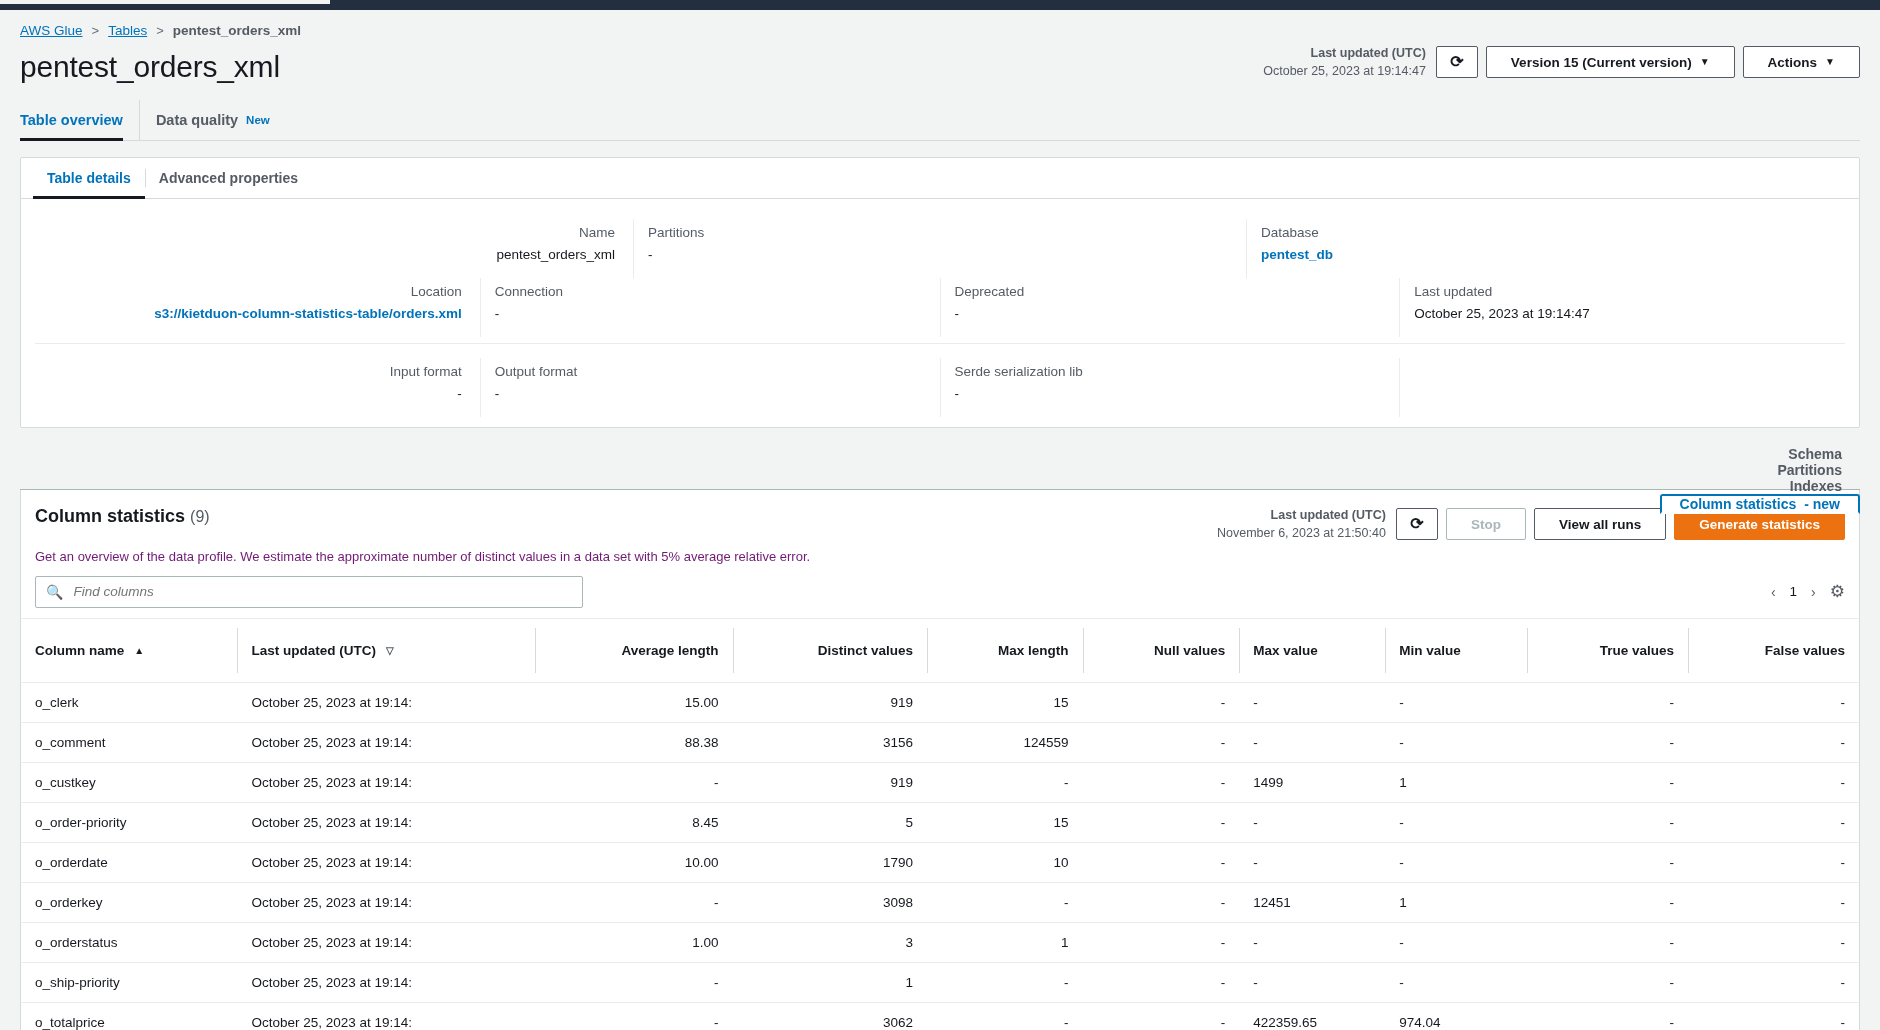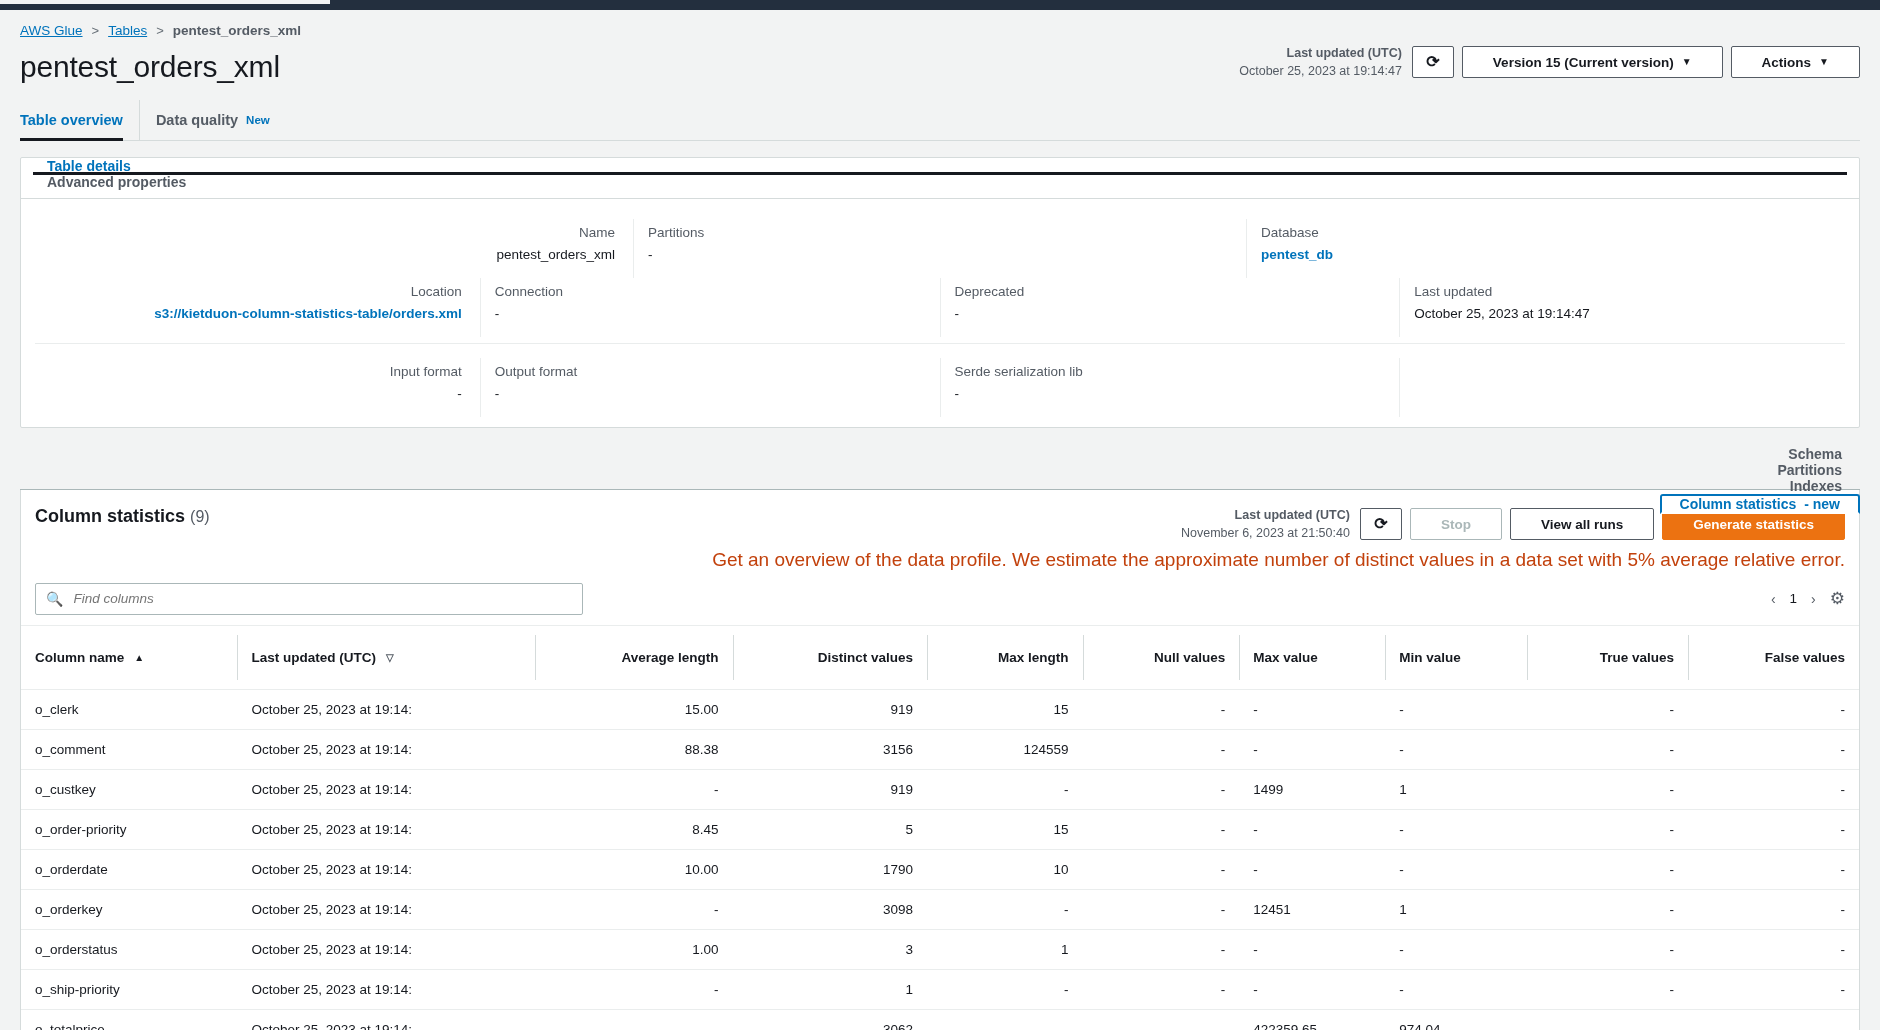--- a/index.html
+++ b/index.html
@@ -68,21 +68,21 @@
     margin-right: 2px;
   }
   .last-updated .lu-label { font-weight: bold; }
   .btn {
     background: #fff;
     border: 1px solid #545b64;
     border-radius: 2px;
     font-size: 13.5px;
     font-weight: bold;
     color: #16191f;
-    padding: 6px 30px;
+    padding: 6px 24px;
     height: 32px;
     display: inline-flex;
     align-items: center;
     justify-content: center;
     gap: 8px;
     cursor: pointer;
     white-space: nowrap;
     font-family: "Liberation Sans", sans-serif;
   }
   .btn.icon-only { padding: 6px 10px; width: 42px; }
@@ -129,21 +129,20 @@
     background: #fff;
     border: 1px solid #d5dbdb;
     border-radius: 2px;
     margin-top: 16px;
   }
   .tabs-inner {
     display: flex;
     border-bottom: 1px solid #d5dbdb;
     padding: 0 12px;
     height: 41px;
-    flex-direction: column;
   }
   .tab-inner {
     display: flex; align-items: center;
     padding: 0 14px;
     font-size: 14px; font-weight: bold;
     color: #545b64;
     cursor: pointer;
     position: relative;
   }
   .tab-inner + .tab-inner::before {
@@ -227,23 +226,22 @@
   .stats-head {
     display: flex; align-items: flex-start;
     justify-content: space-between;
     padding: 16px 14px 0 14px;
   }
   .stats-title {
     font-size: 18px; font-weight: bold; color: #16191f;
   }
   .stats-title .count { font-weight: normal; color: #545b64; font-size: 16px; }
   .stats-desc {
-    font-size: 19px; color: #c2410c;
+    font-size: 13px; color: #701a75;
     padding: 6px 14px 0 14px;
-    text-align: right;
   }
   .stats-head-actions {
     display: flex; align-items: center; gap: 8px;
   }
   .toolbar {
     display: flex; align-items: center;
     justify-content: space-between;
     padding: 12px 14px 10px 14px;
   }
   .search-box {

